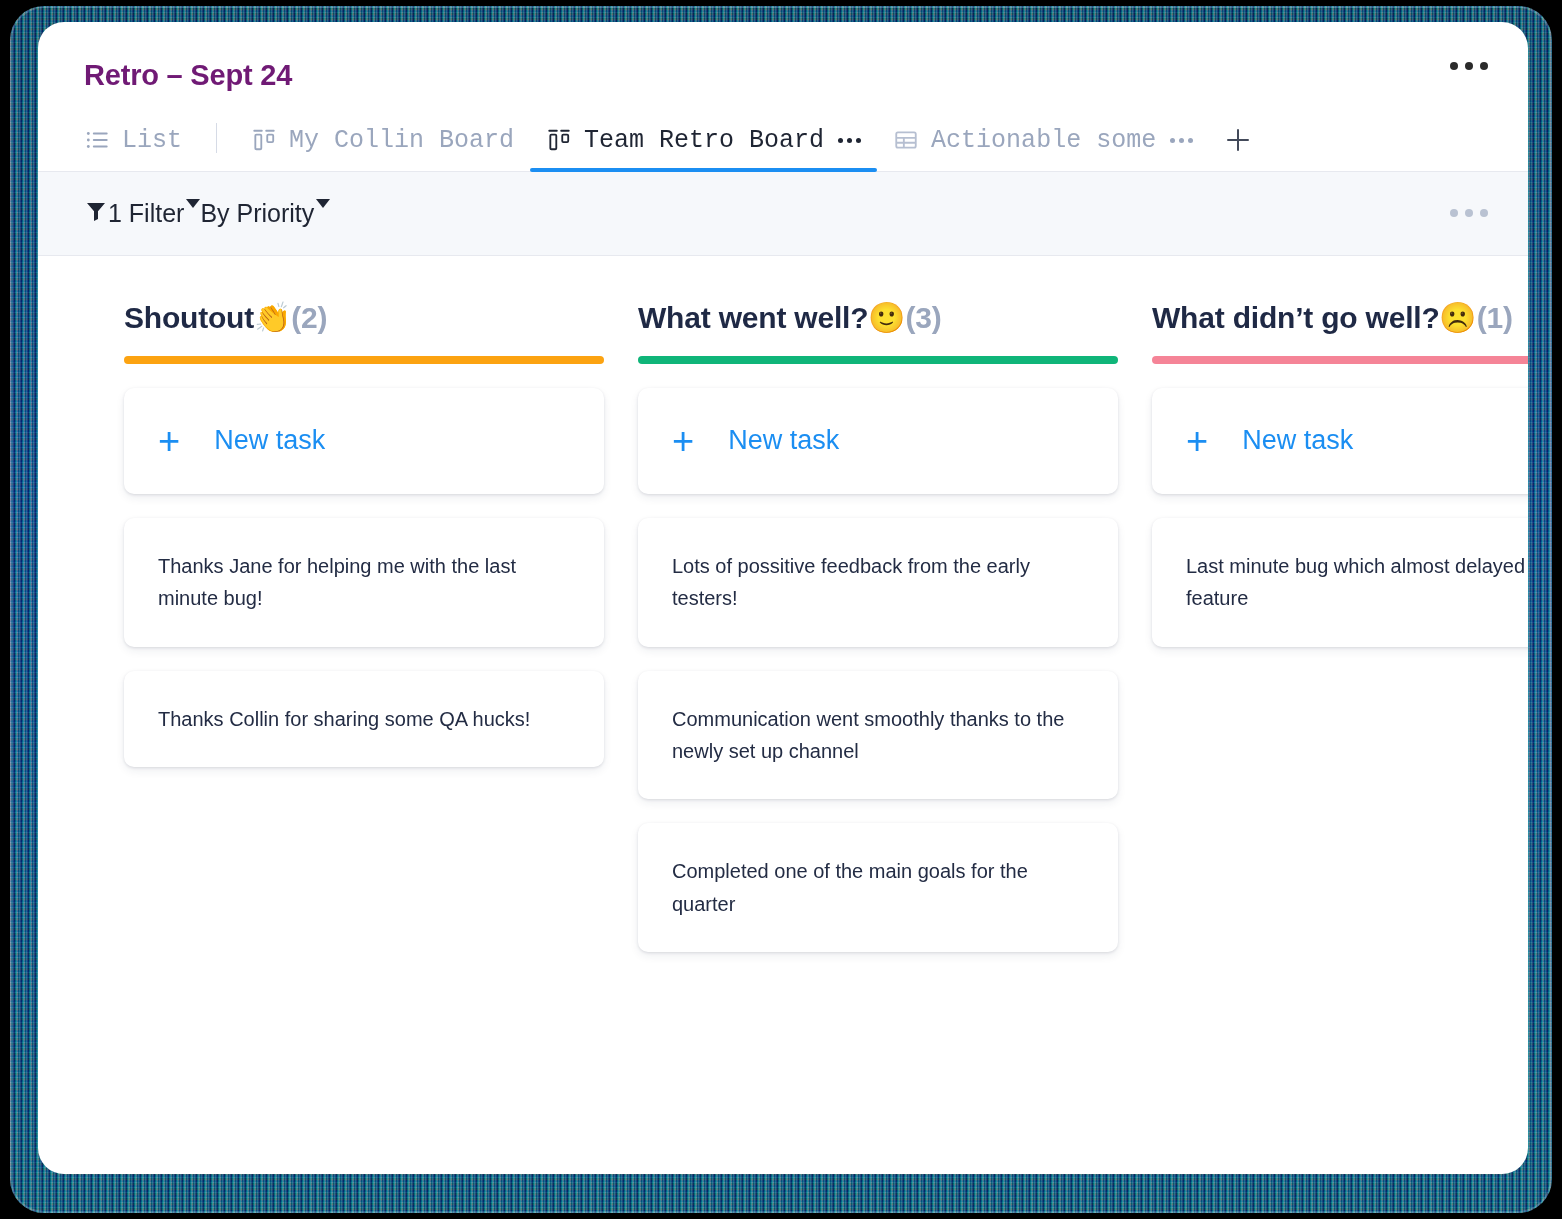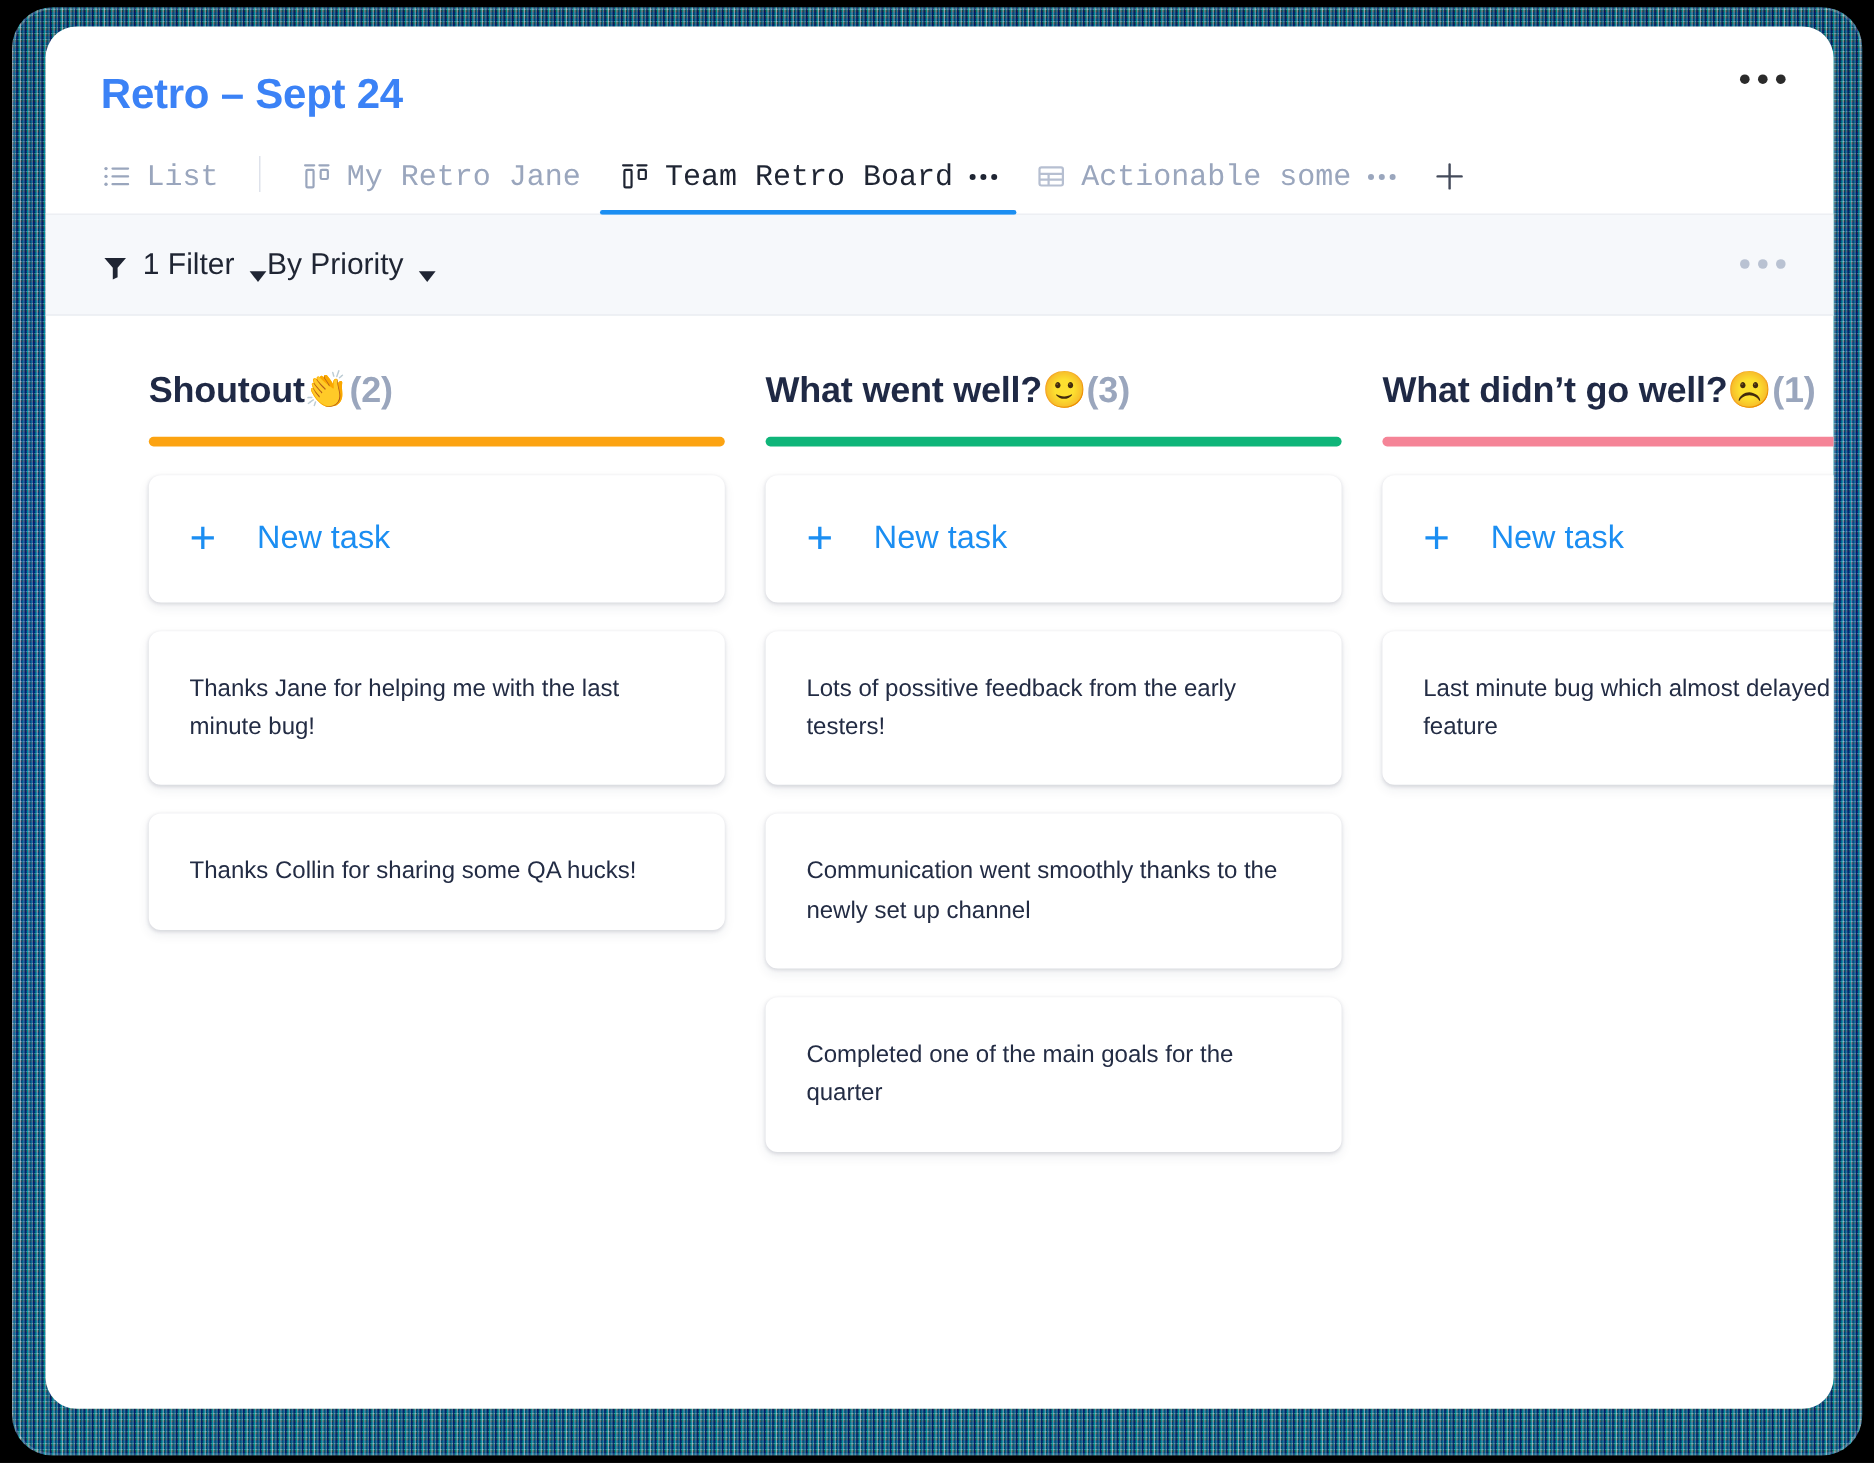--- a/index.html
+++ b/index.html
@@ -45,23 +45,23 @@
     border-radius: 26px;
     overflow: hidden;
   }
 
   
   .header {
     position: relative;
     padding: 38px 42px 0 46px;
   }
   .title {
-    font-size: 35px;
+    font-size: 29px;
     font-weight: 700;
-    color: #3b82f6;
+    color: #701a75;
     letter-spacing: -.2px;
     margin: 0;
     line-height: 1.1;
   }
   .window-more {
     position: absolute;
     right: 40px; top: 40px;
     display: flex; gap: 7px; align-items: center;
     cursor: pointer;
   }
@@ -134,22 +134,22 @@
     align-items: center;
     gap: 0;
     height: 84px;
     padding: 0 42px 0 46px;
     background: #f6f8fb;
     border-bottom: 1px solid #e7e9ef;
     position: relative;
   }
   .filter-item {
     display: flex;
-    align-items: flex-end;
-    gap: 11px;
+    align-items: flex-start;
+    gap: 0;
     font-size: 25px;
     color: #1f2533;
     cursor: pointer;
   }
   .filter-item.second { }
   .caret {
     width: 0; height: 0;
     border-left: 7px solid transparent;
     border-right: 7px solid transparent;
     border-top: 9px solid #1f2533;
@@ -259,21 +259,21 @@
 
     <div class="tab">
       <span class="icon">
         <svg class="ico" width="26" height="26" viewBox="0 0 24 24" fill="none" stroke="#9aa6bd" stroke-width="1.7" stroke-linecap="round">
           <line x1="3" y1="3.5" x2="10" y2="3.5"></line>
           <line x1="14" y1="3.5" x2="21" y2="3.5"></line>
           <rect x="4" y="7" width="5.5" height="13.5" rx="1"></rect>
           <rect x="15" y="7" width="5.5" height="7" rx="1"></rect>
         </svg>
       </span>
-      <span>My Retro Jane</span>
+      <span>My Collin Board</span>
     </div>
 
     <div class="tab active">
       <span class="icon">
         <svg class="ico" width="26" height="26" viewBox="0 0 24 24" fill="none" stroke="#1f2533" stroke-width="1.7" stroke-linecap="round">
           <line x1="3" y1="3.5" x2="10" y2="3.5"></line>
           <line x1="14" y1="3.5" x2="21" y2="3.5"></line>
           <rect x="4" y="7" width="5.5" height="13.5" rx="1"></rect>
           <rect x="15" y="7" width="5.5" height="7" rx="1"></rect>
         </svg>

